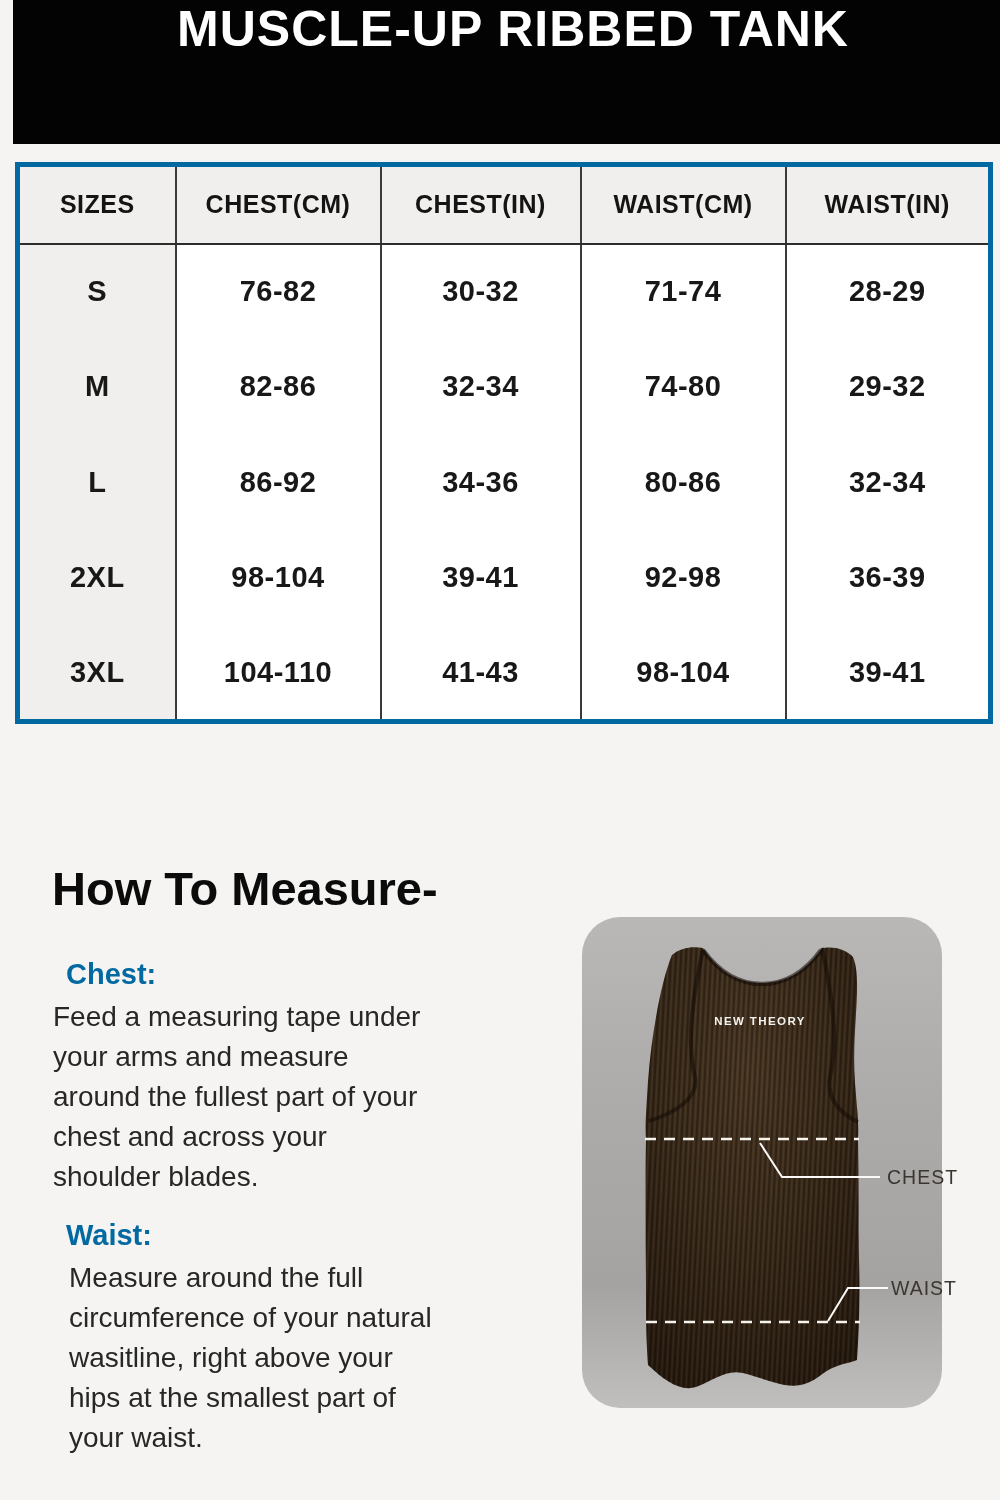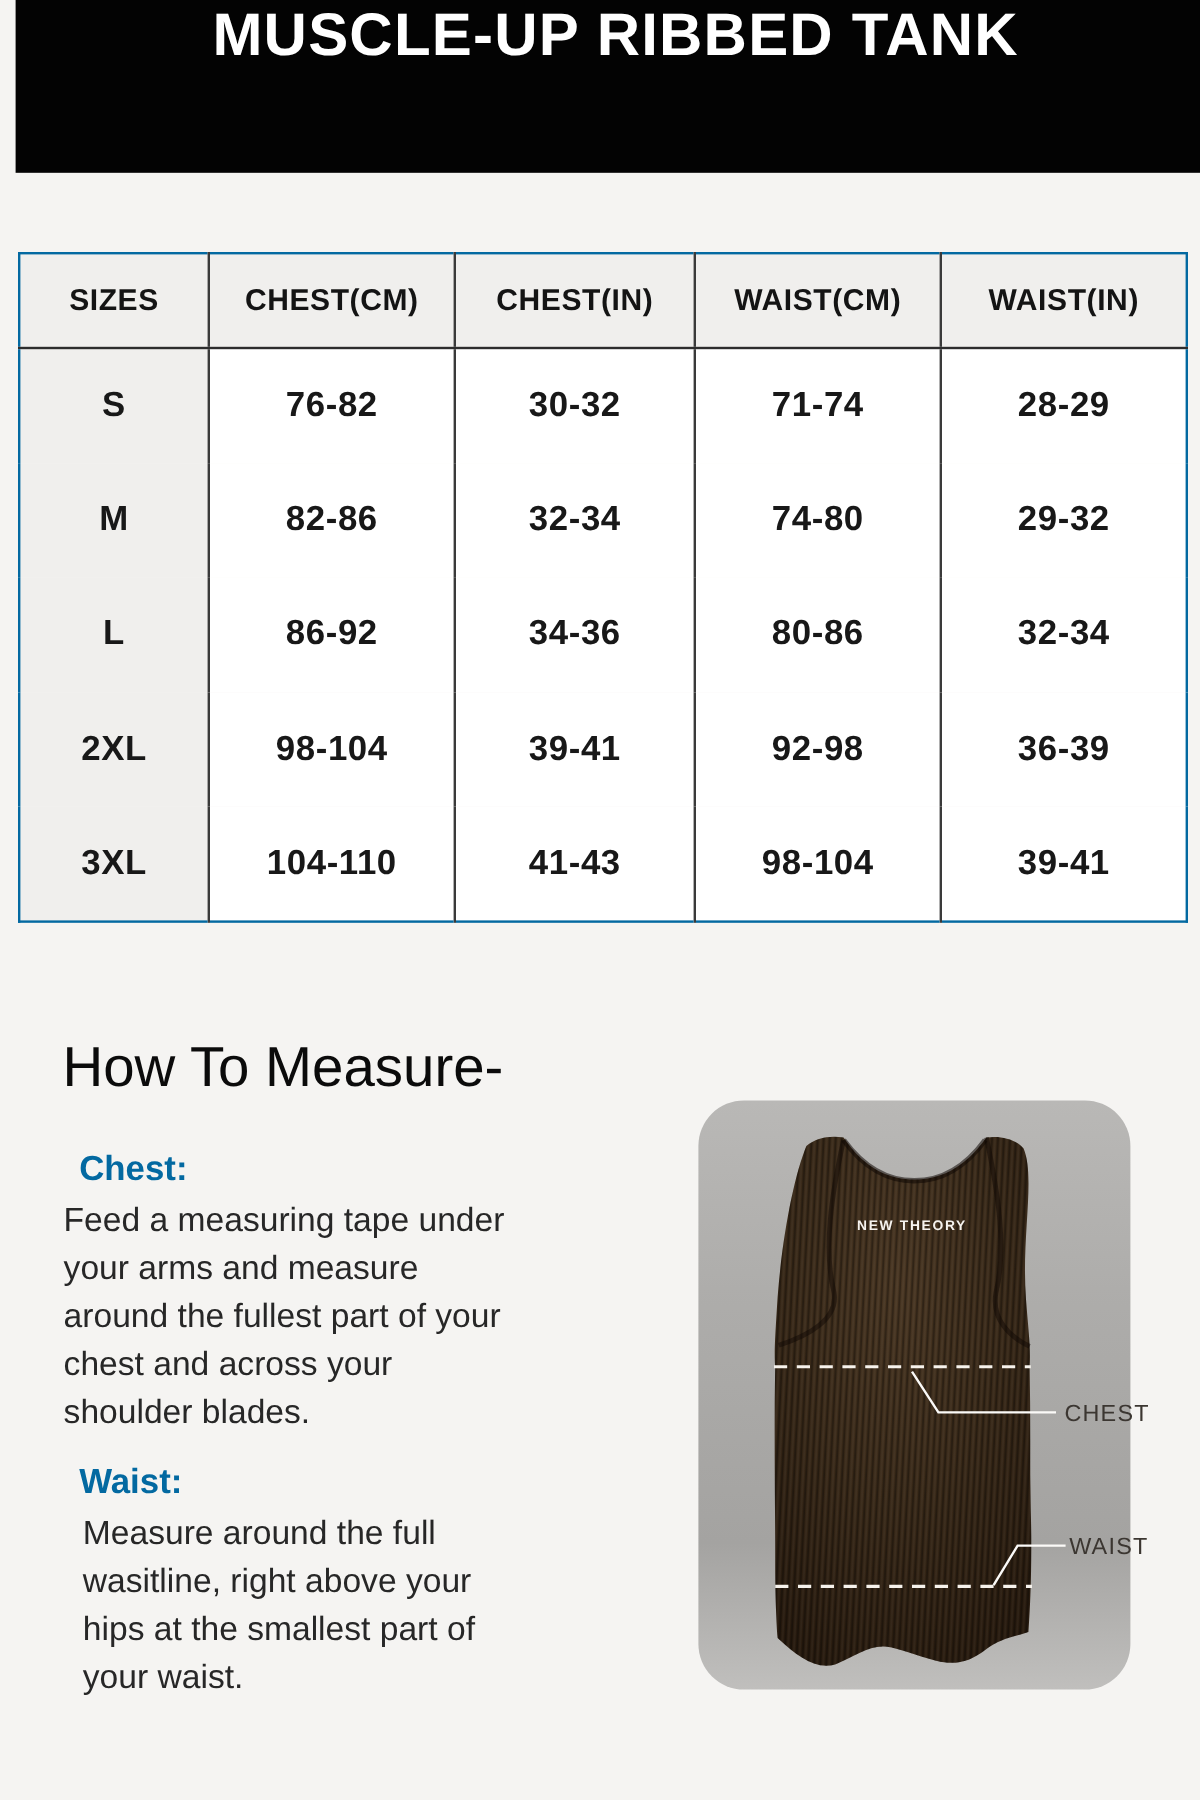--- a/index.html
+++ b/index.html
@@ -14,38 +14,37 @@
     position:absolute; left:13px; top:0; width:1000px; height:144px;
     background:#030303; display:flex; align-items:flex-start; justify-content:center;
   }
   .banner h1 {
     color:#ffffff; font-size:50px; font-weight:700; letter-spacing:1px;
   }
   
   .size-table {
     position:absolute; left:15px; top:162px; width:973px;
     border-collapse:collapse; table-layout:fixed;
-    border:2px solid #0369a1;
-    margin-top:48px;
+    border:5px solid #0369a1;
   }
   .size-table th, .size-table td { text-align:center; vertical-align:middle; }
   .size-table th + th, .size-table td + td { border-left:2px solid #3a3a3a; }
   .size-table thead th {
     height:79px; background:#f0efed; font-size:25px; font-weight:700;
     letter-spacing:.5px; color:#141414; border-bottom:2px solid #2d2d2d;
   }
   .size-table tbody td {
     height:95.5px; background:#ffffff; font-size:29px; font-weight:600;
     letter-spacing:.5px; color:#181818;
   }
   .size-table tbody td.size-cell { background:#f0efed; font-weight:700; }
   
   .htm-heading {
     position:absolute; left:52px; top:861px;
-    font-size:47px; font-weight:400; color:#0b0b0b; letter-spacing:0;
+    font-size:47px; font-weight:700; color:#0b0b0b; letter-spacing:0;
   }
   .measure-label { position:absolute; left:66px; font-size:29px; font-weight:700; color:#0369a1; }
   .measure-label.chest { top:958px; }
   .measure-label.waist { top:1219px; }
   .measure-lines { position:absolute; left:53px; width:470px; color:#272727; }
   .measure-lines.chest { top:997px; }
   .measure-lines.waist { top:1258px;margin-left:16px; }
   .measure-lines div { font-size:28px; font-weight:400; line-height:40px; }
   
   .product-card {
@@ -135,20 +134,21 @@
     <div>Feed a measuring tape under</div>
     <div>your arms and measure</div>
     <div>around the fullest part of your</div>
     <div>chest and across your</div>
     <div>shoulder blades.</div>
   </div>
 
   <div class="measure-label waist">Waist:</div>
   <div class="measure-lines waist">
     <div>Measure around the full</div>
+    <div>circumference of your natural</div>
     <div>wasitline, right above your</div>
     <div>hips at the smallest part of</div>
     <div>your waist.</div>
   </div>
 
   <div class="product-card"></div>
 
   <svg class="tank-svg" width="420" height="491" viewBox="0 0 420 491">
     <defs>
       <radialGradient id="tankGrad" cx="0.48" cy="0.28" r="0.8">

